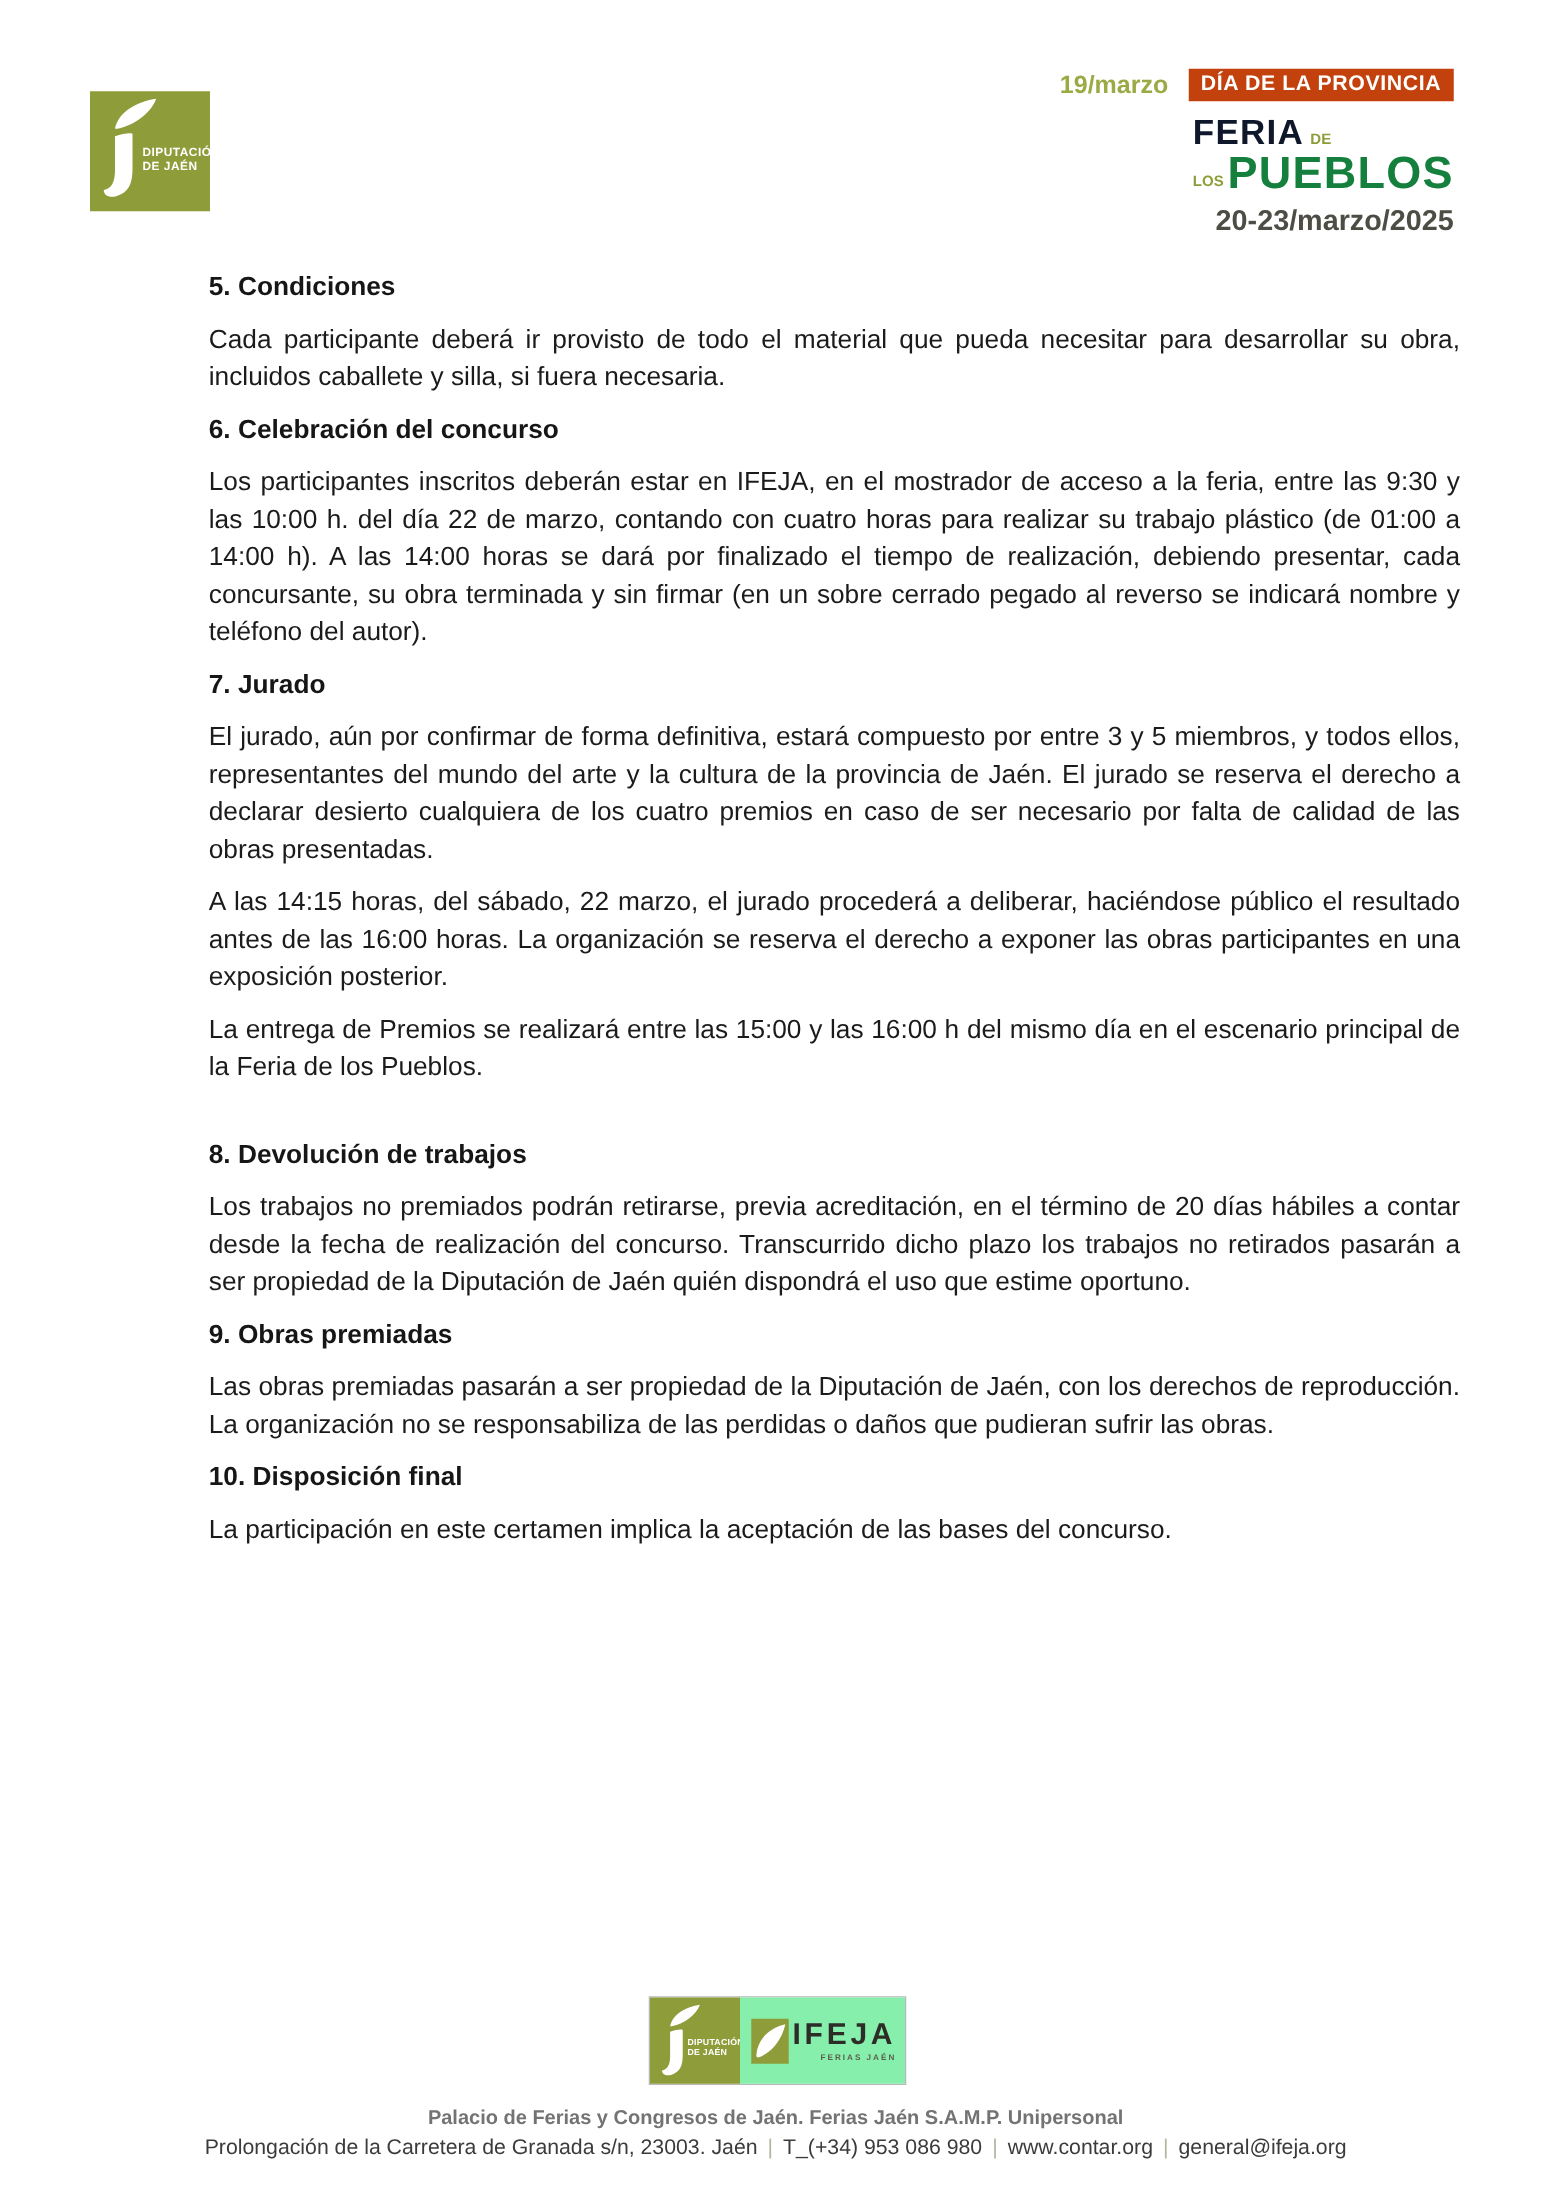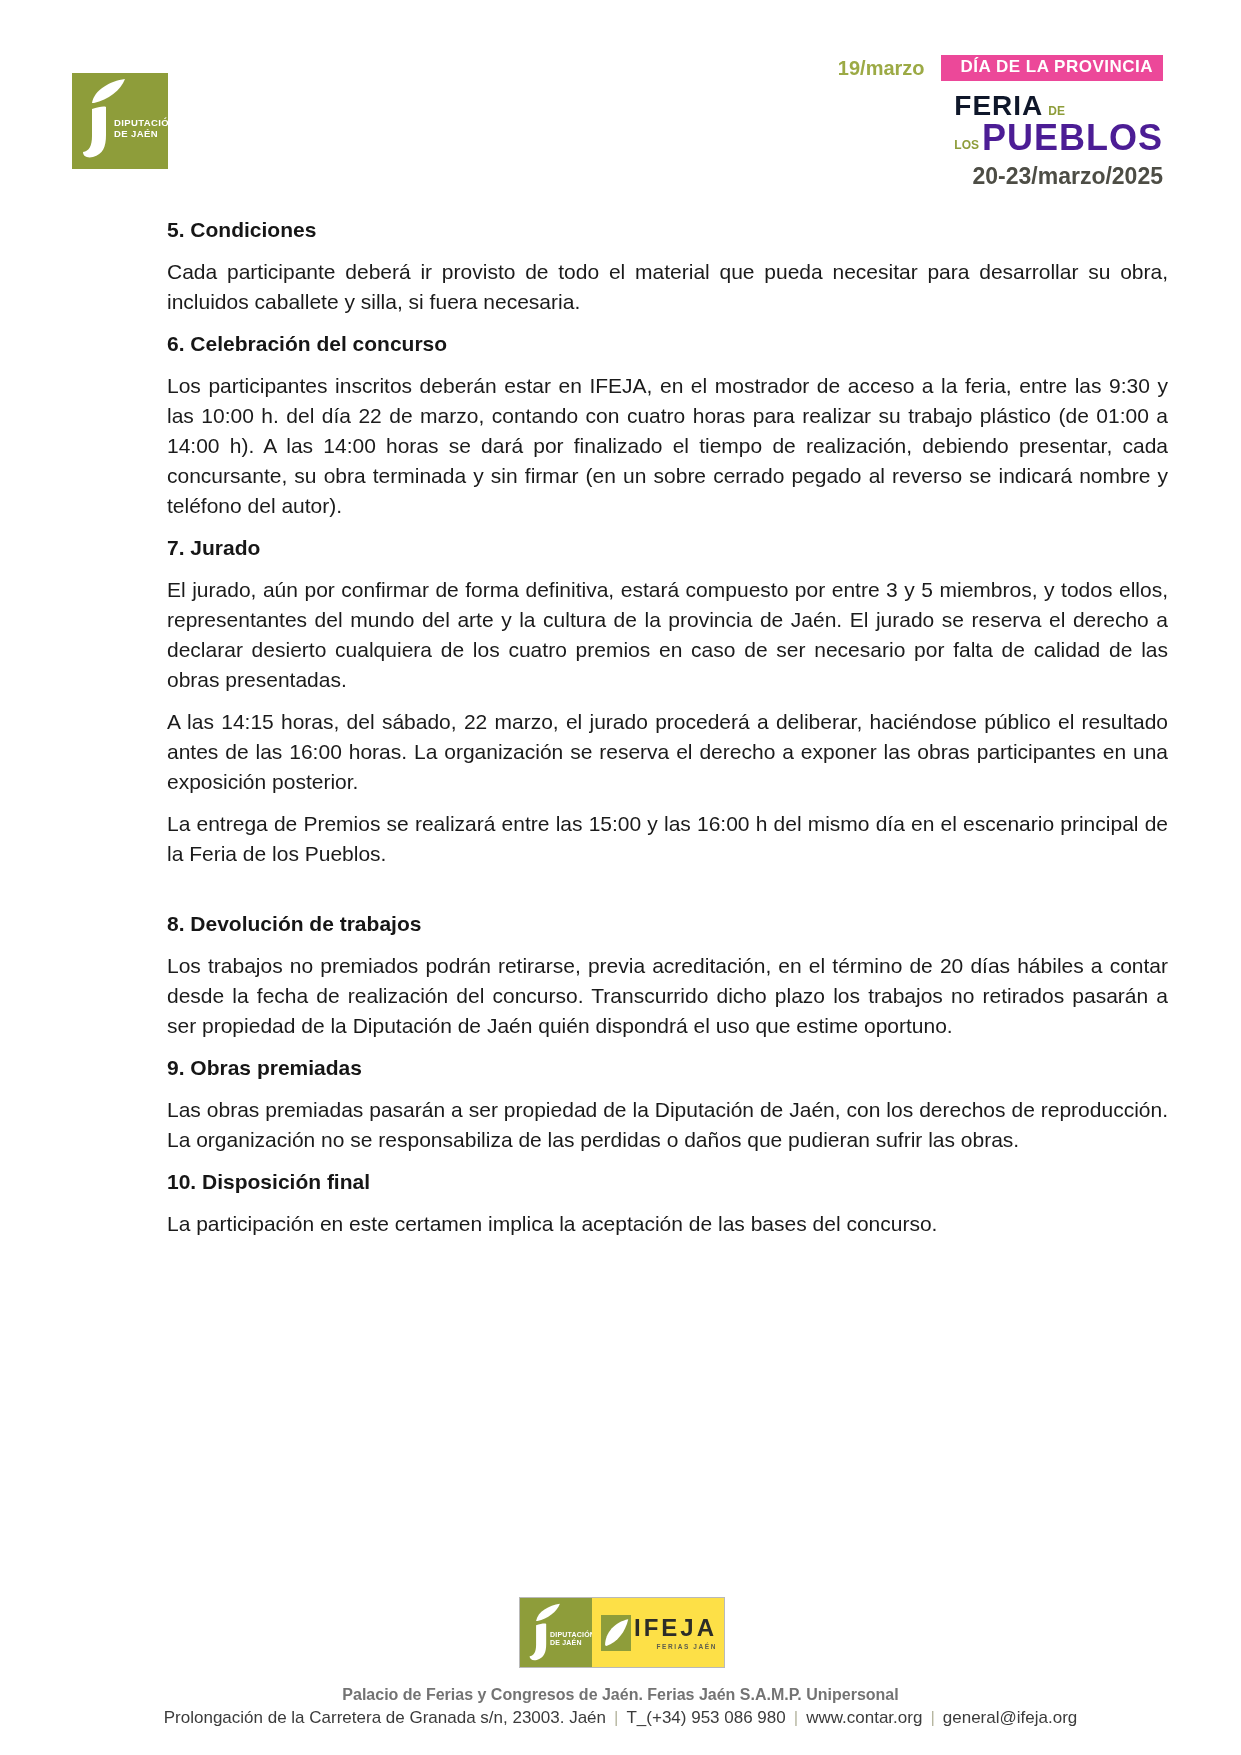--- a/index.html
+++ b/index.html
@@ -17,49 +17,49 @@
   .dip-text {
     position:absolute; color:#ffffff; font-weight:bold;
     left:42px; top:44px; font-size:9.5px; line-height:11px; letter-spacing:.4px;
   }
   .flogo-left .dip-text { left:30px; top:33px; font-size:7px; line-height:8px; letter-spacing:.2px; }
 
   .header-right { position:absolute; top:55px; right:78px; text-align:right; }
   .provincia-row { display:flex; align-items:center; justify-content:flex-end; gap:16px; }
   .provincia-date { color:#9caa45; font-weight:bold; font-size:20px; }
   .provincia-badge {
-    background:#ec4899; color:#ffffff; font-weight:bold; font-size:17px;
-    padding:2px 10px 4px 20px; letter-spacing:.5px;
+    background:#c2410c; color:#ffffff; font-weight:bold; font-size:17px;
+    padding:2px 10px 4px 10px; letter-spacing:.5px;
   }
   .feria { position:relative; display:inline-block; margin-top:13px; text-align:left; }
   .feria-l1 { line-height:24px; }
   .feria-big { font-size:28px; font-weight:bold; color:#0f172a; letter-spacing:1px; }
   .feria-sm  { font-size:12px; font-weight:bold; color:#8e9d3a; margin-left:5px; }
   .feria-l2 { display:flex; align-items:flex-start; line-height:34px; margin-top:-2px; }
   .feria-los { font-size:12px; font-weight:bold; color:#8e9d3a; margin-top:7px; }
-  .feria-big2 { font-size:36px; font-weight:bold; color:#4c1d95; letter-spacing:1px; margin-left:3px; }
+  .feria-big2 { font-size:36px; font-weight:bold; color:#15803d; letter-spacing:1px; margin-left:3px; }
   .feria-dates { text-align:right; font-size:23px; font-weight:bold; color:#4d4d45; margin-top:1px; }
 
   
   .content {
     position:absolute; top:215px; left:167px; width:1001px;
     font-size:21px; line-height:30px;
   }
   .sec-heading { font-size:21px; font-weight:bold; margin:12px 0 12px 0; color:#161616; }
   .sec-heading:first-child { margin-top:0; }
   .sec-heading.extra-space { margin-top:40px; }
   .sec-para { margin:0 0 12px 0; text-align:justify; }
 
   
   .flogo {
     position:absolute; left:519px; top:1597px; width:206px; height:71px;
     border:1px solid #b9b9b9; display:flex; box-sizing:border-box;
   }
   .flogo-left { position:relative; width:72px; background:#8e9d3a; }
-  .flogo-right { position:relative; flex:1; background:#fde047; display:flex; align-items:center; padding-left:9px; gap:3px; }
+  .flogo-right { position:relative; flex:1; background:#86efac; display:flex; align-items:center; padding-left:9px; gap:3px; }
   .ifeja-leaf { position:relative; width:30px; height:36px; background:#8e9d3a; }
   .ifeja-leaf svg { position:absolute; left:1px; top:3px; }
   .ifeja-col { display:flex; flex-direction:column; align-items:flex-end; }
   .ifeja-name { font-size:24px; font-weight:bold; letter-spacing:3px; color:#2d2d28; line-height:24px; }
   .ifeja-sub { font-size:6.5px; font-weight:bold; letter-spacing:1.6px; color:#5c5c4e; margin-top:3px; }
 
   .fline1 {
     position:absolute; top:1686px; left:0; width:100%; text-align:center;
     color:#737373; font-weight:bold; font-size:16px;
   }

